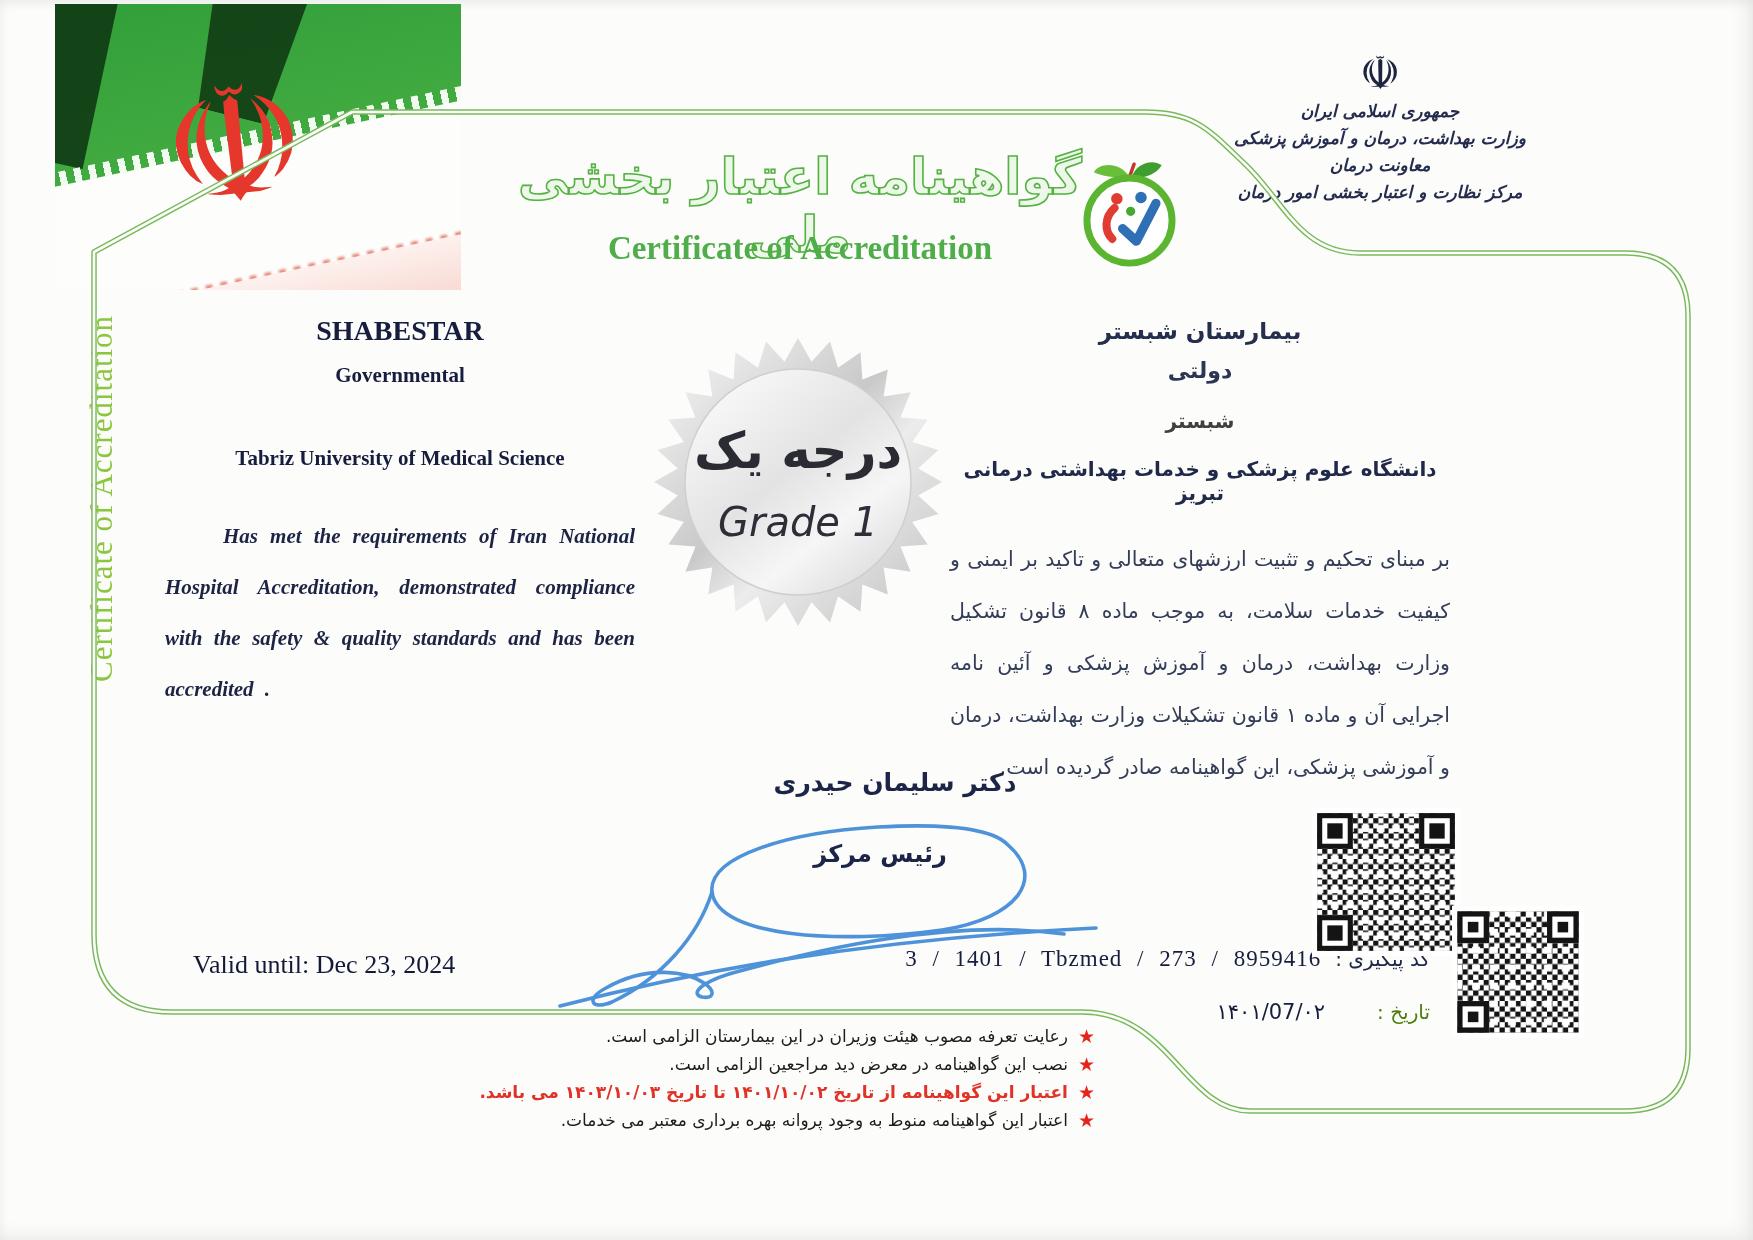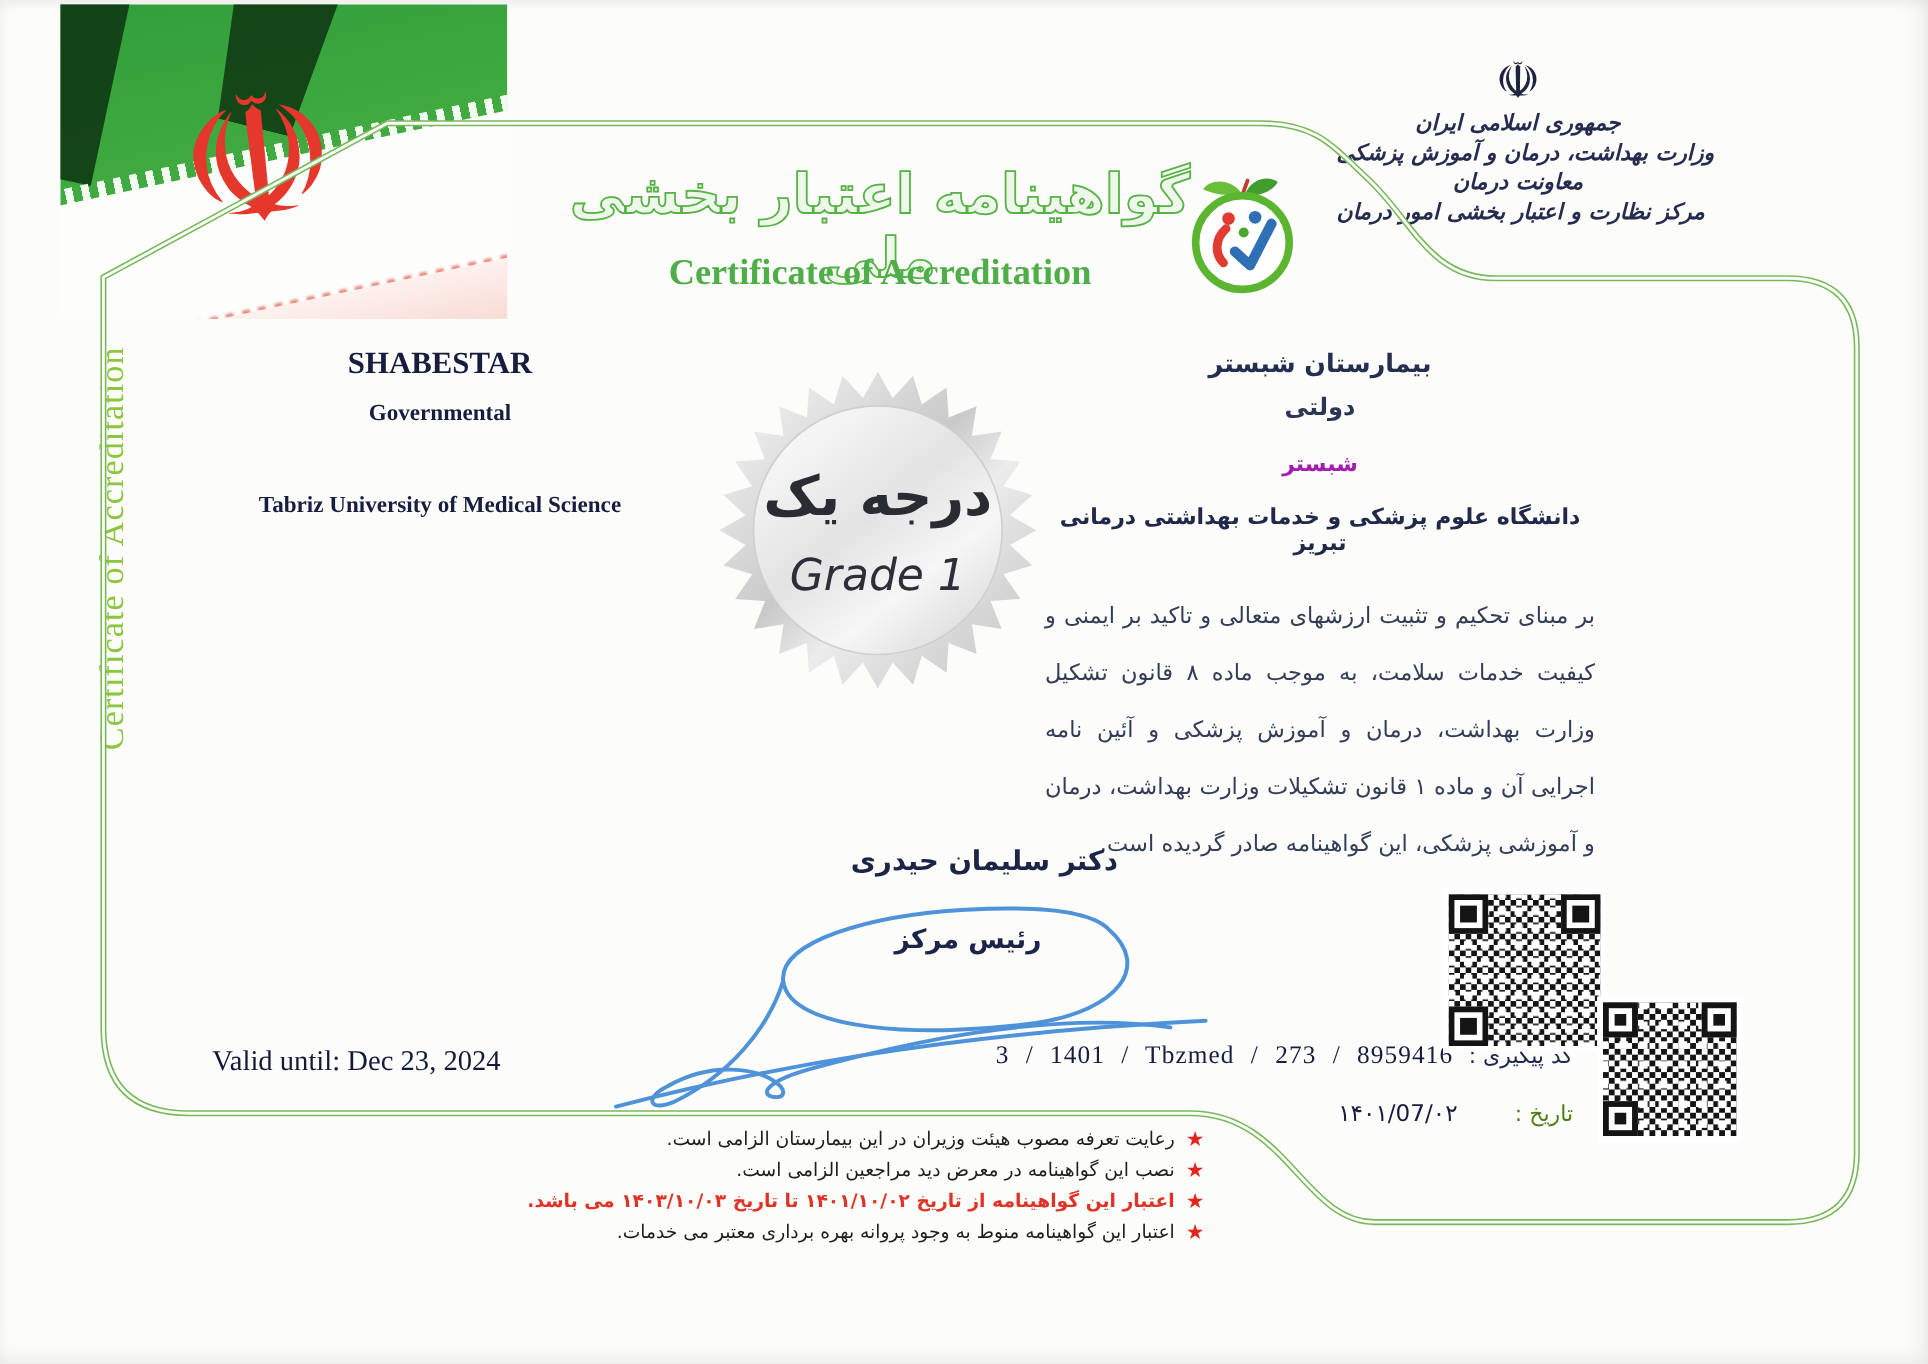--- a/index.html
+++ b/index.html
@@ -24,21 +24,21 @@
       background:linear-gradient(180deg,#fdf1ee,#f3c0b5); }
   .kufic-red { position:absolute; left:0; top:338px; width:100%; height:14px;
       background:repeating-linear-gradient(90deg, rgba(214,70,50,.6) 0 7px, rgba(255,255,255,0) 7px 15px);
       filter:blur(1px); }
   .flag-emblem { position:absolute; left:108px; top:62px; font-size:160px; line-height:160px;
       color:#e5372b; transform:rotate(-6deg); font-family:"DejaVu Sans", sans-serif; }
 
   
   .ministry { position:absolute; left:1215px; top:48px; width:330px; text-align:center; color:#232a4e; }
   .ministry .emblem { font-size:46px; line-height:50px; color:#1d2440; }
-  .ministry .m-line { font-size:20px; line-height:27px; font-style:italic; font-weight:600;
+  .ministry .m-line { font-size:17px; line-height:27px; font-style:italic; font-weight:600;
       white-space:nowrap; color:#252c4f; }
 
   
   .title-fa { position:absolute; left:470px; top:148px; width:660px; text-align:center;
       font-size:50px; font-weight:bold; letter-spacing:1px; color:#eef8ea;
       -webkit-text-stroke:1.6px #56b244; text-shadow:0 0 1px #9ccf8d; }
   .title-en { position:absolute; left:470px; top:230px; width:660px; text-align:center;
       font-family:"Liberation Serif", serif; font-size:33px; font-weight:bold; color:#4fae49; }
 
   
@@ -54,21 +54,21 @@
   .en-name { text-align:center; font-family:"Liberation Serif", serif; font-weight:bold; font-size:28px; }
   .en-own  { text-align:center; font-family:"Liberation Serif", serif; font-weight:bold; font-size:21px; margin-top:16px; }
   .en-univ { text-align:center; font-family:"Liberation Serif", serif; font-weight:bold; font-size:21px; margin-top:58px; }
   .en-statement { margin-top:40px; font-family:"Liberation Serif", serif; font-weight:bold; font-style:italic;
       font-size:21px; line-height:51px; text-align:justify; text-indent:58px; word-spacing:6px; color:#1d2344; }
 
   
   .fa-col { position:absolute; left:950px; top:318px; width:500px; direction:rtl; color:#2c3654; }
   .fa-name { text-align:center; font-weight:bold; font-size:23px; color:#242e4e; }
   .fa-own  { text-align:center; font-weight:bold; font-size:22px; margin-top:14px; }
-  .fa-city { text-align:center; font-weight:bold; font-size:20px; margin-top:26px; color:#a21caf; }
+  .fa-city { text-align:center; font-weight:bold; font-size:20px; margin-top:26px; color:#404040; }
   .fa-univ { text-align:center; font-weight:bold; font-size:20px; margin-top:24px; color:#20294a; }
   .fa-statement { margin-top:28px; font-size:20.5px; line-height:52px; text-align:justify; color:#333d58; }
 
   
   .seal { position:absolute; left:652px; top:336px; width:292px; height:292px; }
   .seal text { font-family:"DejaVu Sans", sans-serif; }
 
   
   .sig-name { position:absolute; left:700px; top:768px; width:390px; text-align:center;
       direction:rtl; font-weight:bold; font-size:25px; color:#1c2547; }
@@ -139,20 +139,21 @@
     <circle cx="60" cy="37" r="5" fill="#2f6fb5"></circle>
     <path d="M44 64 L 56 75 L 73 42" stroke="#2f6fb5" stroke-width="8" fill="none" stroke-linecap="round" stroke-linejoin="round"></path>
   </svg>
 
   <div class="side-caption">Certificate of Accreditation</div>
 
   <div class="en-col">
     <div class="en-name">SHABESTAR</div>
     <div class="en-own">Governmental</div>
     <div class="en-univ">Tabriz University of Medical Science</div>
+    <div class="en-statement">Has met the requirements of Iran National Hospital Accreditation, demonstrated compliance with the safety &amp; quality standards and has been accredited .</div>
   </div>
 
   <div class="fa-col">
     <div class="fa-name">بیمارستان شبستر</div>
     <div class="fa-own">دولتی</div>
     <div class="fa-city">شبستر</div>
     <div class="fa-univ">دانشگاه علوم پزشکی و خدمات بهداشتی درمانی تبریز</div>
     <div class="fa-statement">بر مبنای تحکیم و تثبیت ارزشهای متعالی و تاکید بر ایمنی و کیفیت خدمات سلامت، به موجب ماده ۸ قانون تشکیل وزارت بهداشت، درمان و آموزش پزشکی و آئین نامه اجرایی آن و ماده ۱ قانون تشکیلات وزارت بهداشت، درمان و آموزشی پزشکی، این گواهینامه صادر گردیده است.</div>
   </div>
 

